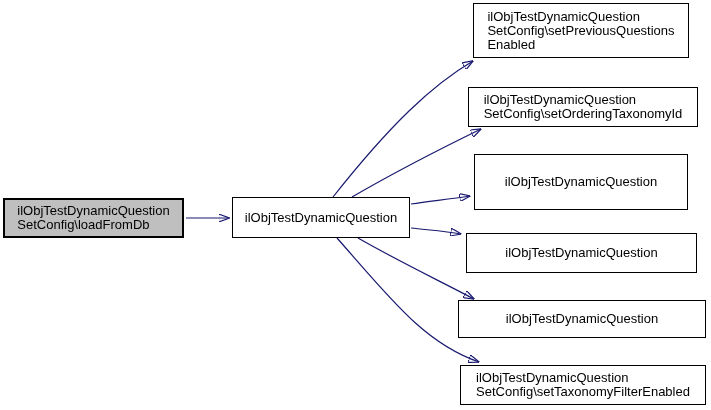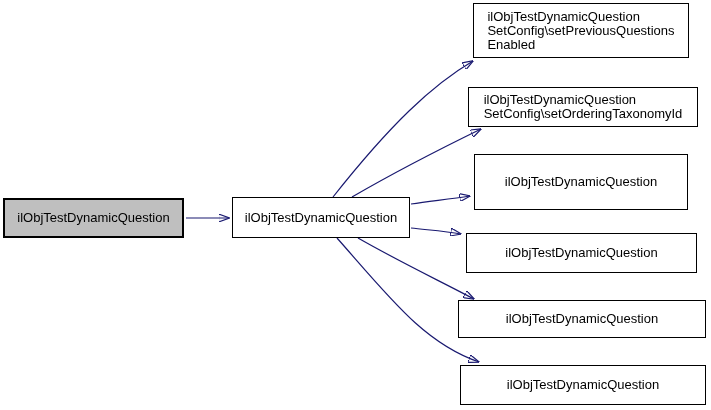--- a/index.html
+++ b/index.html
@@ -38,20 +38,21 @@
     <path d="M 352 197 C 402 168, 440 149, 481 129" marker-end="url(#arrow)"></path>
     <path d="M 411 204 C 432 201, 450 199, 470 196" marker-end="url(#arrow)"></path>
     <path d="M 411 228 C 428 230, 445 231, 461 234" marker-end="url(#arrow)"></path>
     <path d="M 358 238 C 400 262, 438 280, 474 299" marker-end="url(#arrow)"></path>
     <path d="M 337 238 C 390 298, 424 343, 479 362" marker-end="url(#arrow)"></path>
   </svg>
 
   <div class="node hl" style="left:3px;top:198px;width:181px;height:40px;">
     <div class="lbl">
       <div>ilObjTestDynamicQuestion</div>
+      <div class="last">SetConfig\loadFromDb</div>
     </div>
   </div>
 
   <div class="node" style="left:232px;top:197px;width:178px;height:41px;">
     <div class="lbl">
       <div>ilObjTestDynamicQuestion</div>
     </div>
   </div>
 
   <div class="node" style="left:473px;top:3px;width:216px;height:55px;">
@@ -83,16 +84,17 @@
 
   <div class="node" style="left:458px;top:300px;width:248px;height:38px;">
     <div class="lbl">
       <div>ilObjTestDynamicQuestion</div>
     </div>
   </div>
 
   <div class="node" style="left:460px;top:365px;width:246px;height:40px;">
     <div class="lbl">
       <div>ilObjTestDynamicQuestion</div>
+      <div class="last">SetConfig\setTaxonomyFilterEnabled</div>
     </div>
   </div>
 
 </div>
 
 </body></html>

